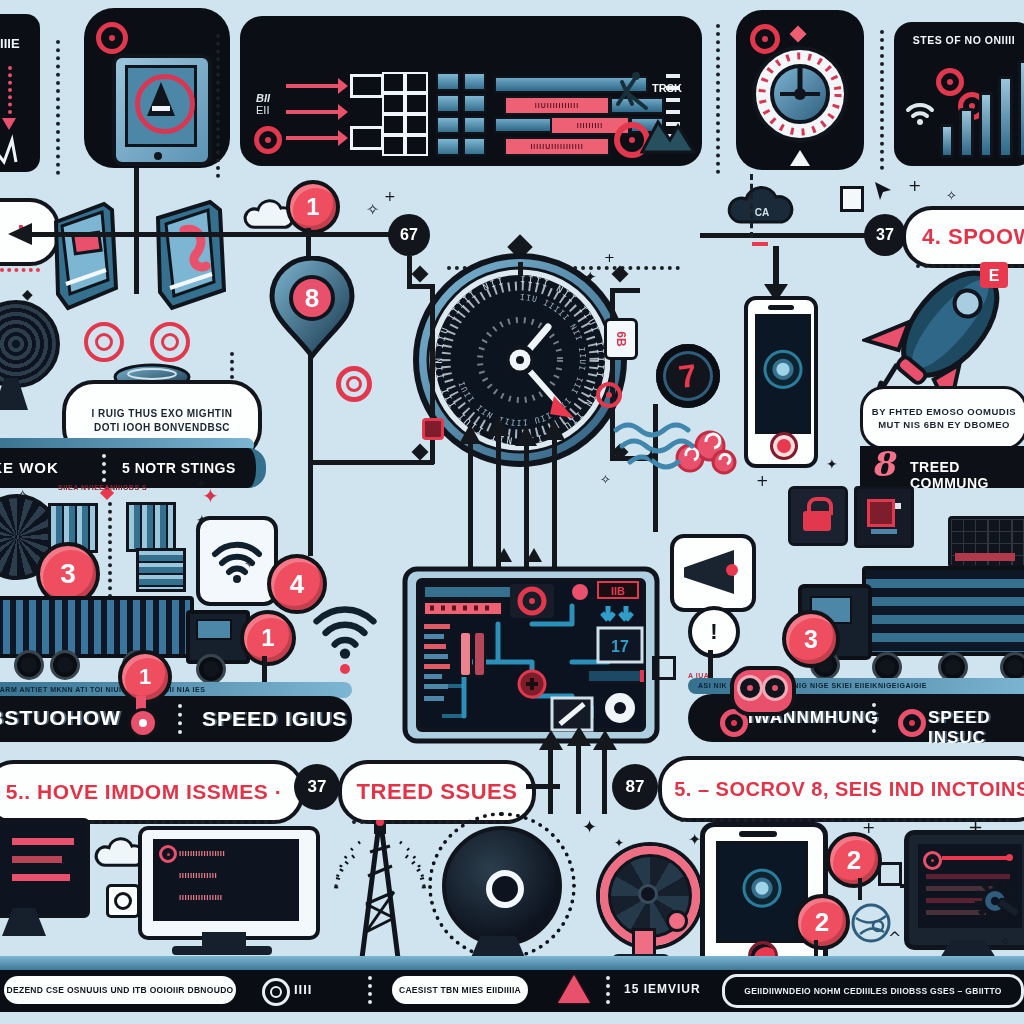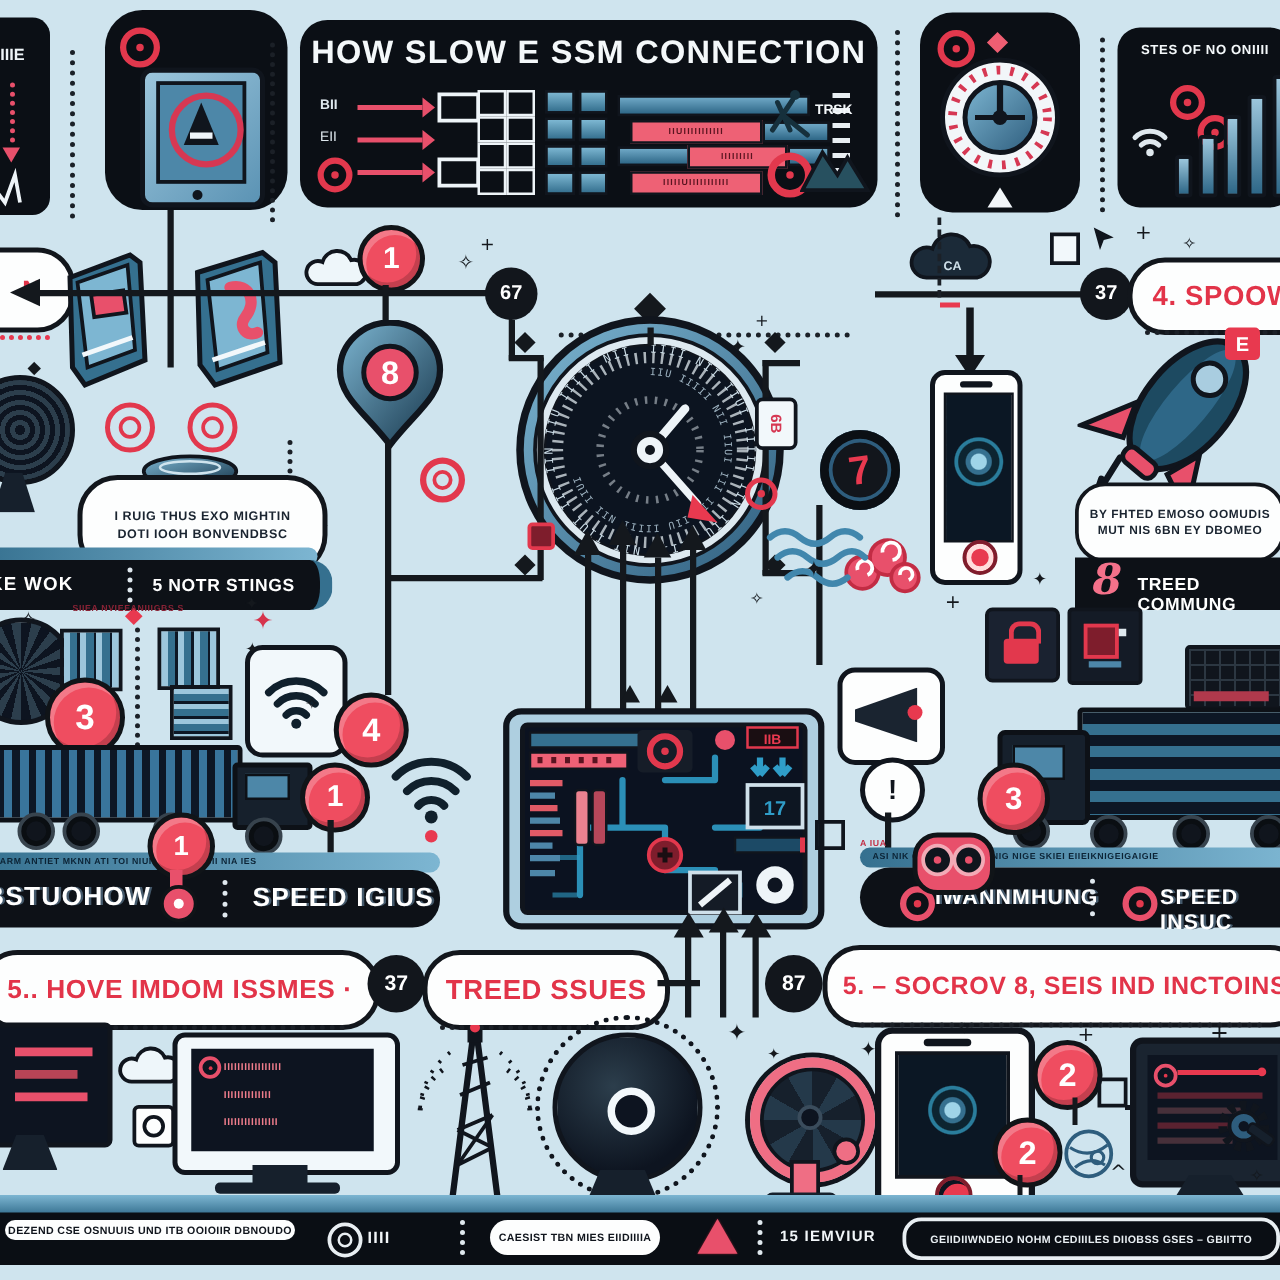--- a/index.html
+++ b/index.html
@@ -67,22 +67,21 @@
         <div class="abs" style="left:7px;top:6px;width:50px;height:50px;border:5px solid #d63853;border-radius:50%;"></div>
         <div class="tri" style="left:19px;top:14px;border-left:14px solid transparent;border-right:14px solid transparent;border-bottom:34px solid #10151d;"></div>
         <div class="abs" style="left:24px;top:38px;width:18px;height:5px;background:#eef4f8;"></div>
       </div>
       <div class="abs" style="left:38px;bottom:2px;width:8px;height:8px;border-radius:50%;background:#10151d;"></div>
     </div>
   </div>
   <div class="dotv" style="left:216px;top:34px;height:144px;"></div>
 
   <div class="tile" style="left:240px;top:16px;width:462px;height:150px;border-radius:22px;">
-    <div class="abs" style="left:0;top:10px;width:462px;text-align:center;color:#f4f8fa;font-size:26px;font-weight:bold;letter-spacing:1px;">HOW SLOW E SSM CONNECTION</div>
-    <div class="abs" style="left:16px;top:62px;color:#dfe8ee;font-size:11px;font-weight:bold;">BII</div>
+    <div class="abs" style="left:16px;top:76px;color:#dfe8ee;font-size:11px;font-weight:bold;font-style:italic;">BII</div>
     <div class="abs" style="left:16px;top:88px;color:#dfe8ee;font-size:11px;font-weight:normal;">EII</div>
     <div class="target" style="left:14px;top:110px;width:18px;height:18px;">
         <div class="dot"></div>
       </div>
     <div class="abs" style="left:46px;top:68px;width:52px;height:4px;background:#e8506b;"></div>
     <div class="tri" style="left:98px;top:62px;border-top:8px solid transparent;border-bottom:8px solid transparent;border-left:10px solid #e8506b;"></div>
     <div class="abs" style="left:46px;top:94px;width:52px;height:4px;background:#e8506b;"></div>
     <div class="tri" style="left:98px;top:88px;border-top:8px solid transparent;border-bottom:8px solid transparent;border-left:10px solid #e8506b;"></div>
     <div class="abs" style="left:46px;top:120px;width:52px;height:4px;background:#e8506b;"></div>
     <div class="tri" style="left:98px;top:114px;border-top:8px solid transparent;border-bottom:8px solid transparent;border-left:10px solid #e8506b;"></div>
@@ -660,21 +659,21 @@
         <rect x="28" y="20" width="22" height="8" rx="3" transform="rotate(35 28 24)" fill="#16202c" stroke="#10151d" stroke-width="2"></rect>
         <circle cx="24" cy="24" r="4" fill="#0d1420"></circle>
       </svg>
     </div>
   </div>
   <div class="abs" style="left:940px;top:940px;width:56px;height:18px;background:#16202c;clip-path:polygon(20% 0,80% 0,100% 100%,0 100%);"></div>
   <div class="abs" style="left:926px;top:956px;width:86px;height:9px;background:#16202c;border-radius:4px;"></div>
 
   <div class="abs" style="left:0;top:956px;width:1024px;height:16px;background:linear-gradient(180deg,#7db6d2,#35708f);"></div>
   <div class="abs" style="left:0;top:970px;width:1024px;height:42px;background:#0a0e14;">
-    <div class="abs" style="left:4px;top:6px;width:232px;height:16px;background:#fdfefe;border-radius:14px;display:flex;align-items:center;justify-content:center;">
+    <div class="abs" style="left:4px;top:6px;width:232px;height:28px;background:#fdfefe;border-radius:14px;display:flex;align-items:center;justify-content:center;">
       <span style="font-size:8.5px;font-weight:bold;color:#10151d;letter-spacing:.3px;">DEZEND CSE OSNUUIS UND ITB OOIOIIR DBNOUDO</span>
     </div>
     <div class="abs" style="left:262px;top:8px;width:22px;height:22px;border:3px solid #e8eef2;border-radius:50%;display:flex;align-items:center;justify-content:center;">
         <div style="width:8px;height:8px;border:2px solid #e8eef2;border-radius:50%;"></div>
       </div>
     <span class="abs" style="left:294px;top:12px;color:#f2f6f9;font-weight:bold;font-size:13px;letter-spacing:1px;">IIII</span>
     <div class="wdots" style="left:368px;top:6px;height:28px;"></div>
     <div class="abs" style="left:392px;top:6px;width:136px;height:28px;background:#fdfefe;border-radius:14px;display:flex;align-items:center;justify-content:center;">
       <span style="font-size:8.5px;font-weight:bold;color:#10151d;letter-spacing:.3px;">CAESIST TBN MIES EIIDIIIIA</span>
     </div>

